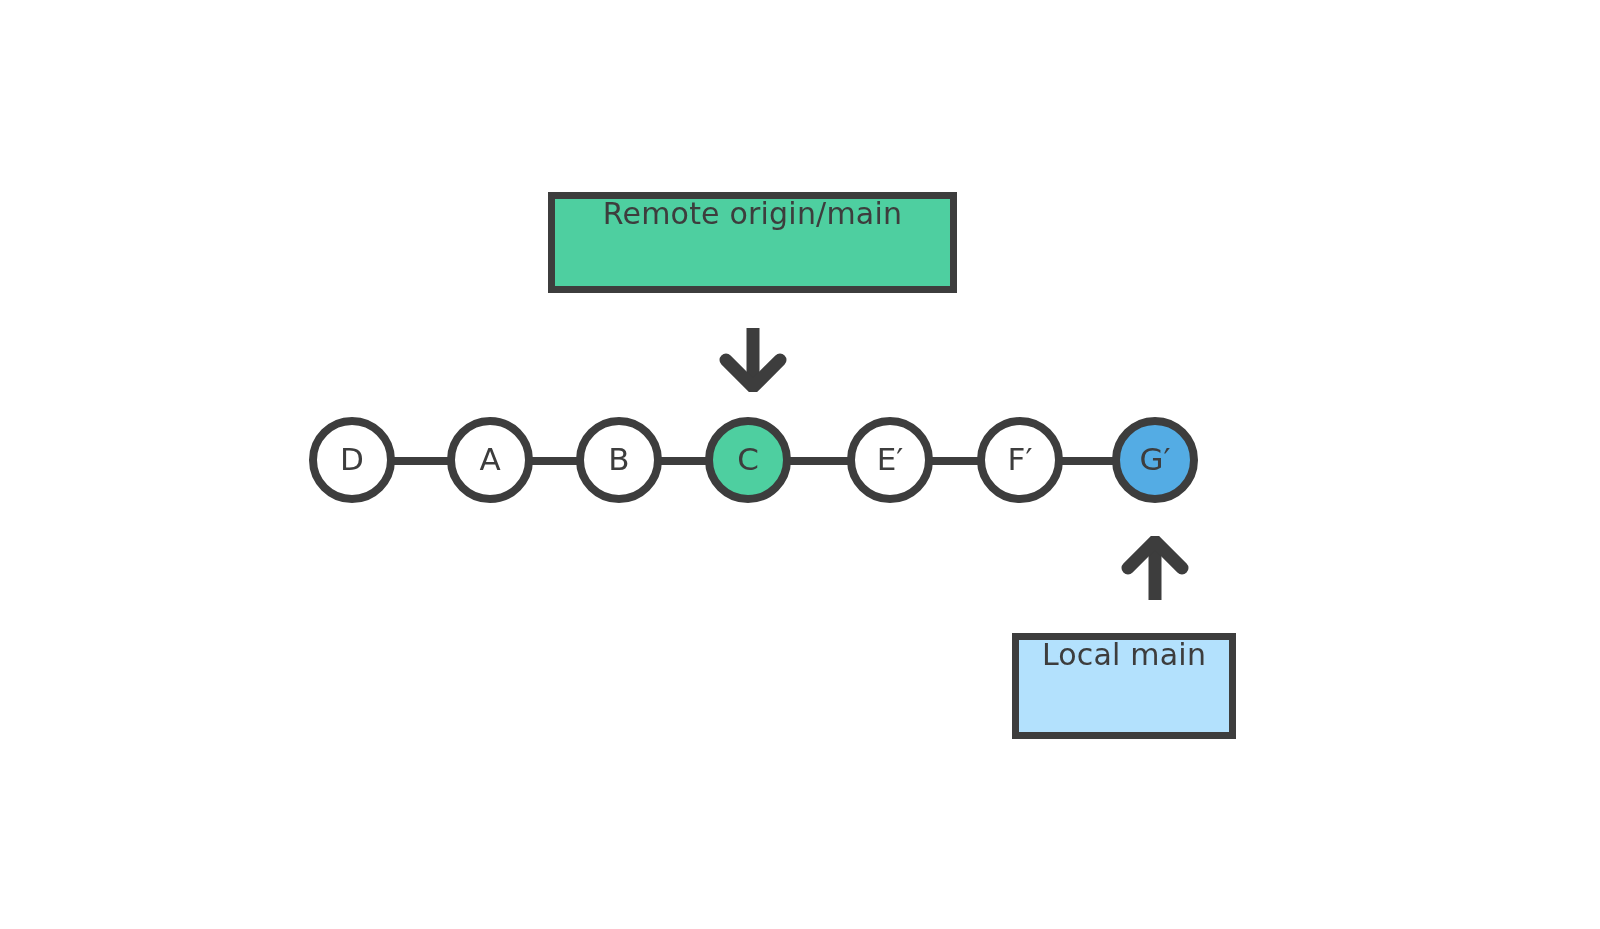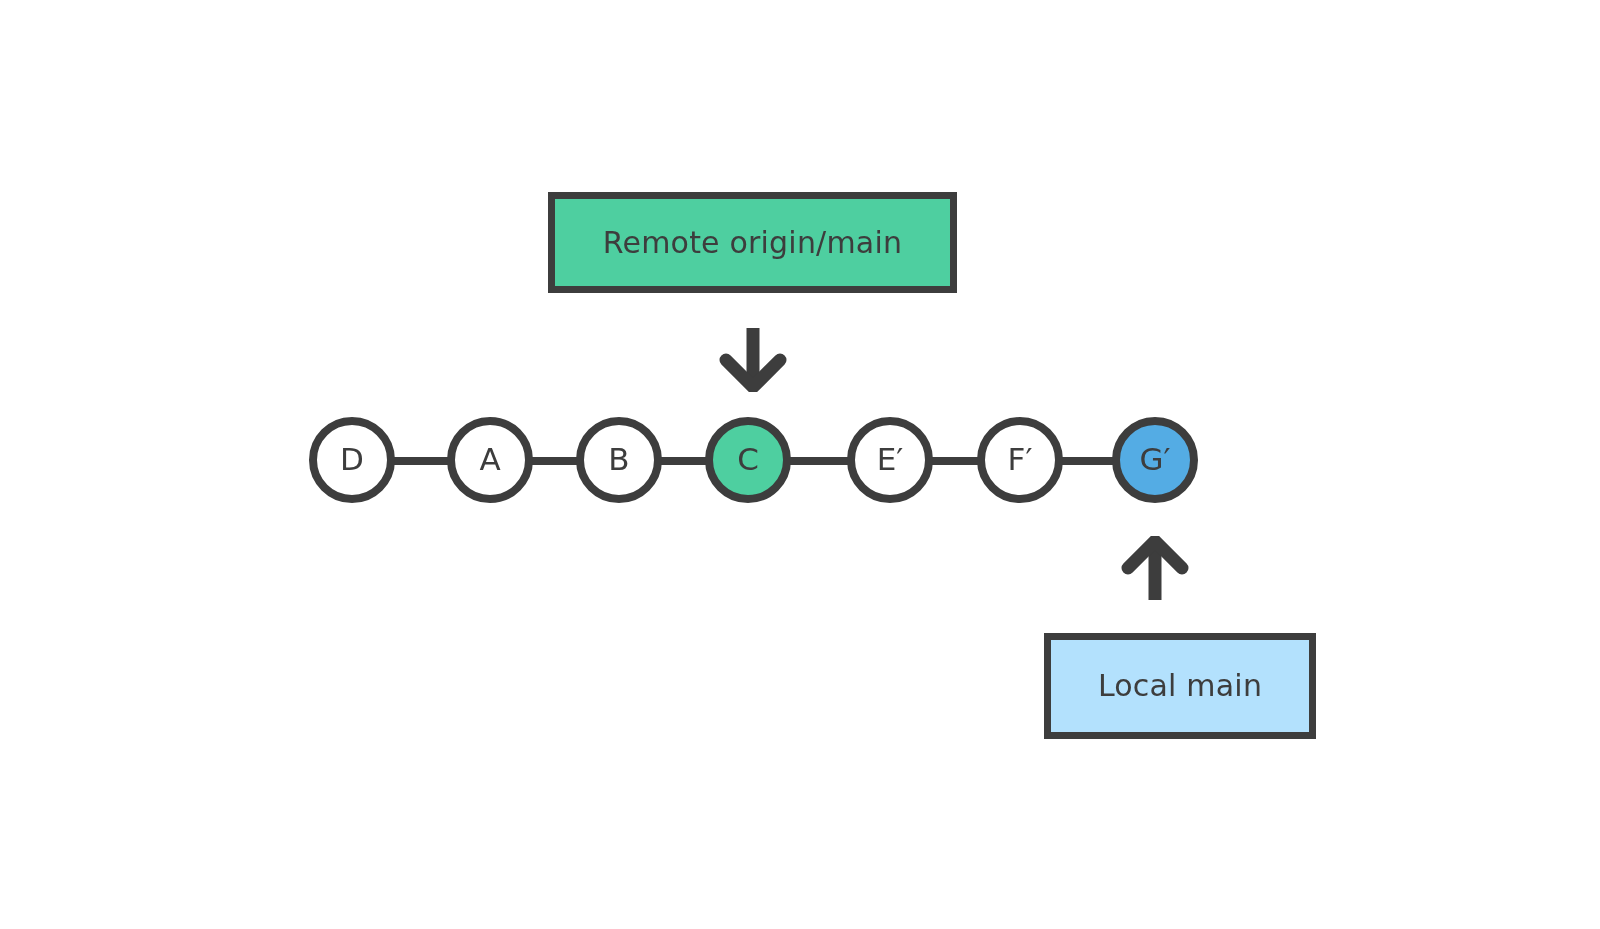--- a/index.html
+++ b/index.html
@@ -17,38 +17,37 @@
     background: #ffffff;
     overflow: hidden;
   }
 
   
   .label-box {
     position: absolute;
     box-sizing: border-box;
     border: 7px solid #3d3d3d;
     display: flex;
-    align-items: center;
     justify-content: center;
     color: #3d3d3d;
     font-size: 30px;
     letter-spacing: 0.2px;
     font-family: "DejaVu Sans", sans-serif;
   }
   #remote-box {
     left: 548px;
     top: 192px;
     width: 409px;
     height: 101px;
     background: #4ecfa0;
   }
   #local-box {
-    left: 1044px;
+    left: 1012px;
     top: 633px;
-    width: 272px;
+    width: 224px;
     height: 106px;
     background: #b3e1fd;
   }
   .label-box .box-text {
     line-height: 1;
     white-space: nowrap;
   }
 
   
   #chain {

